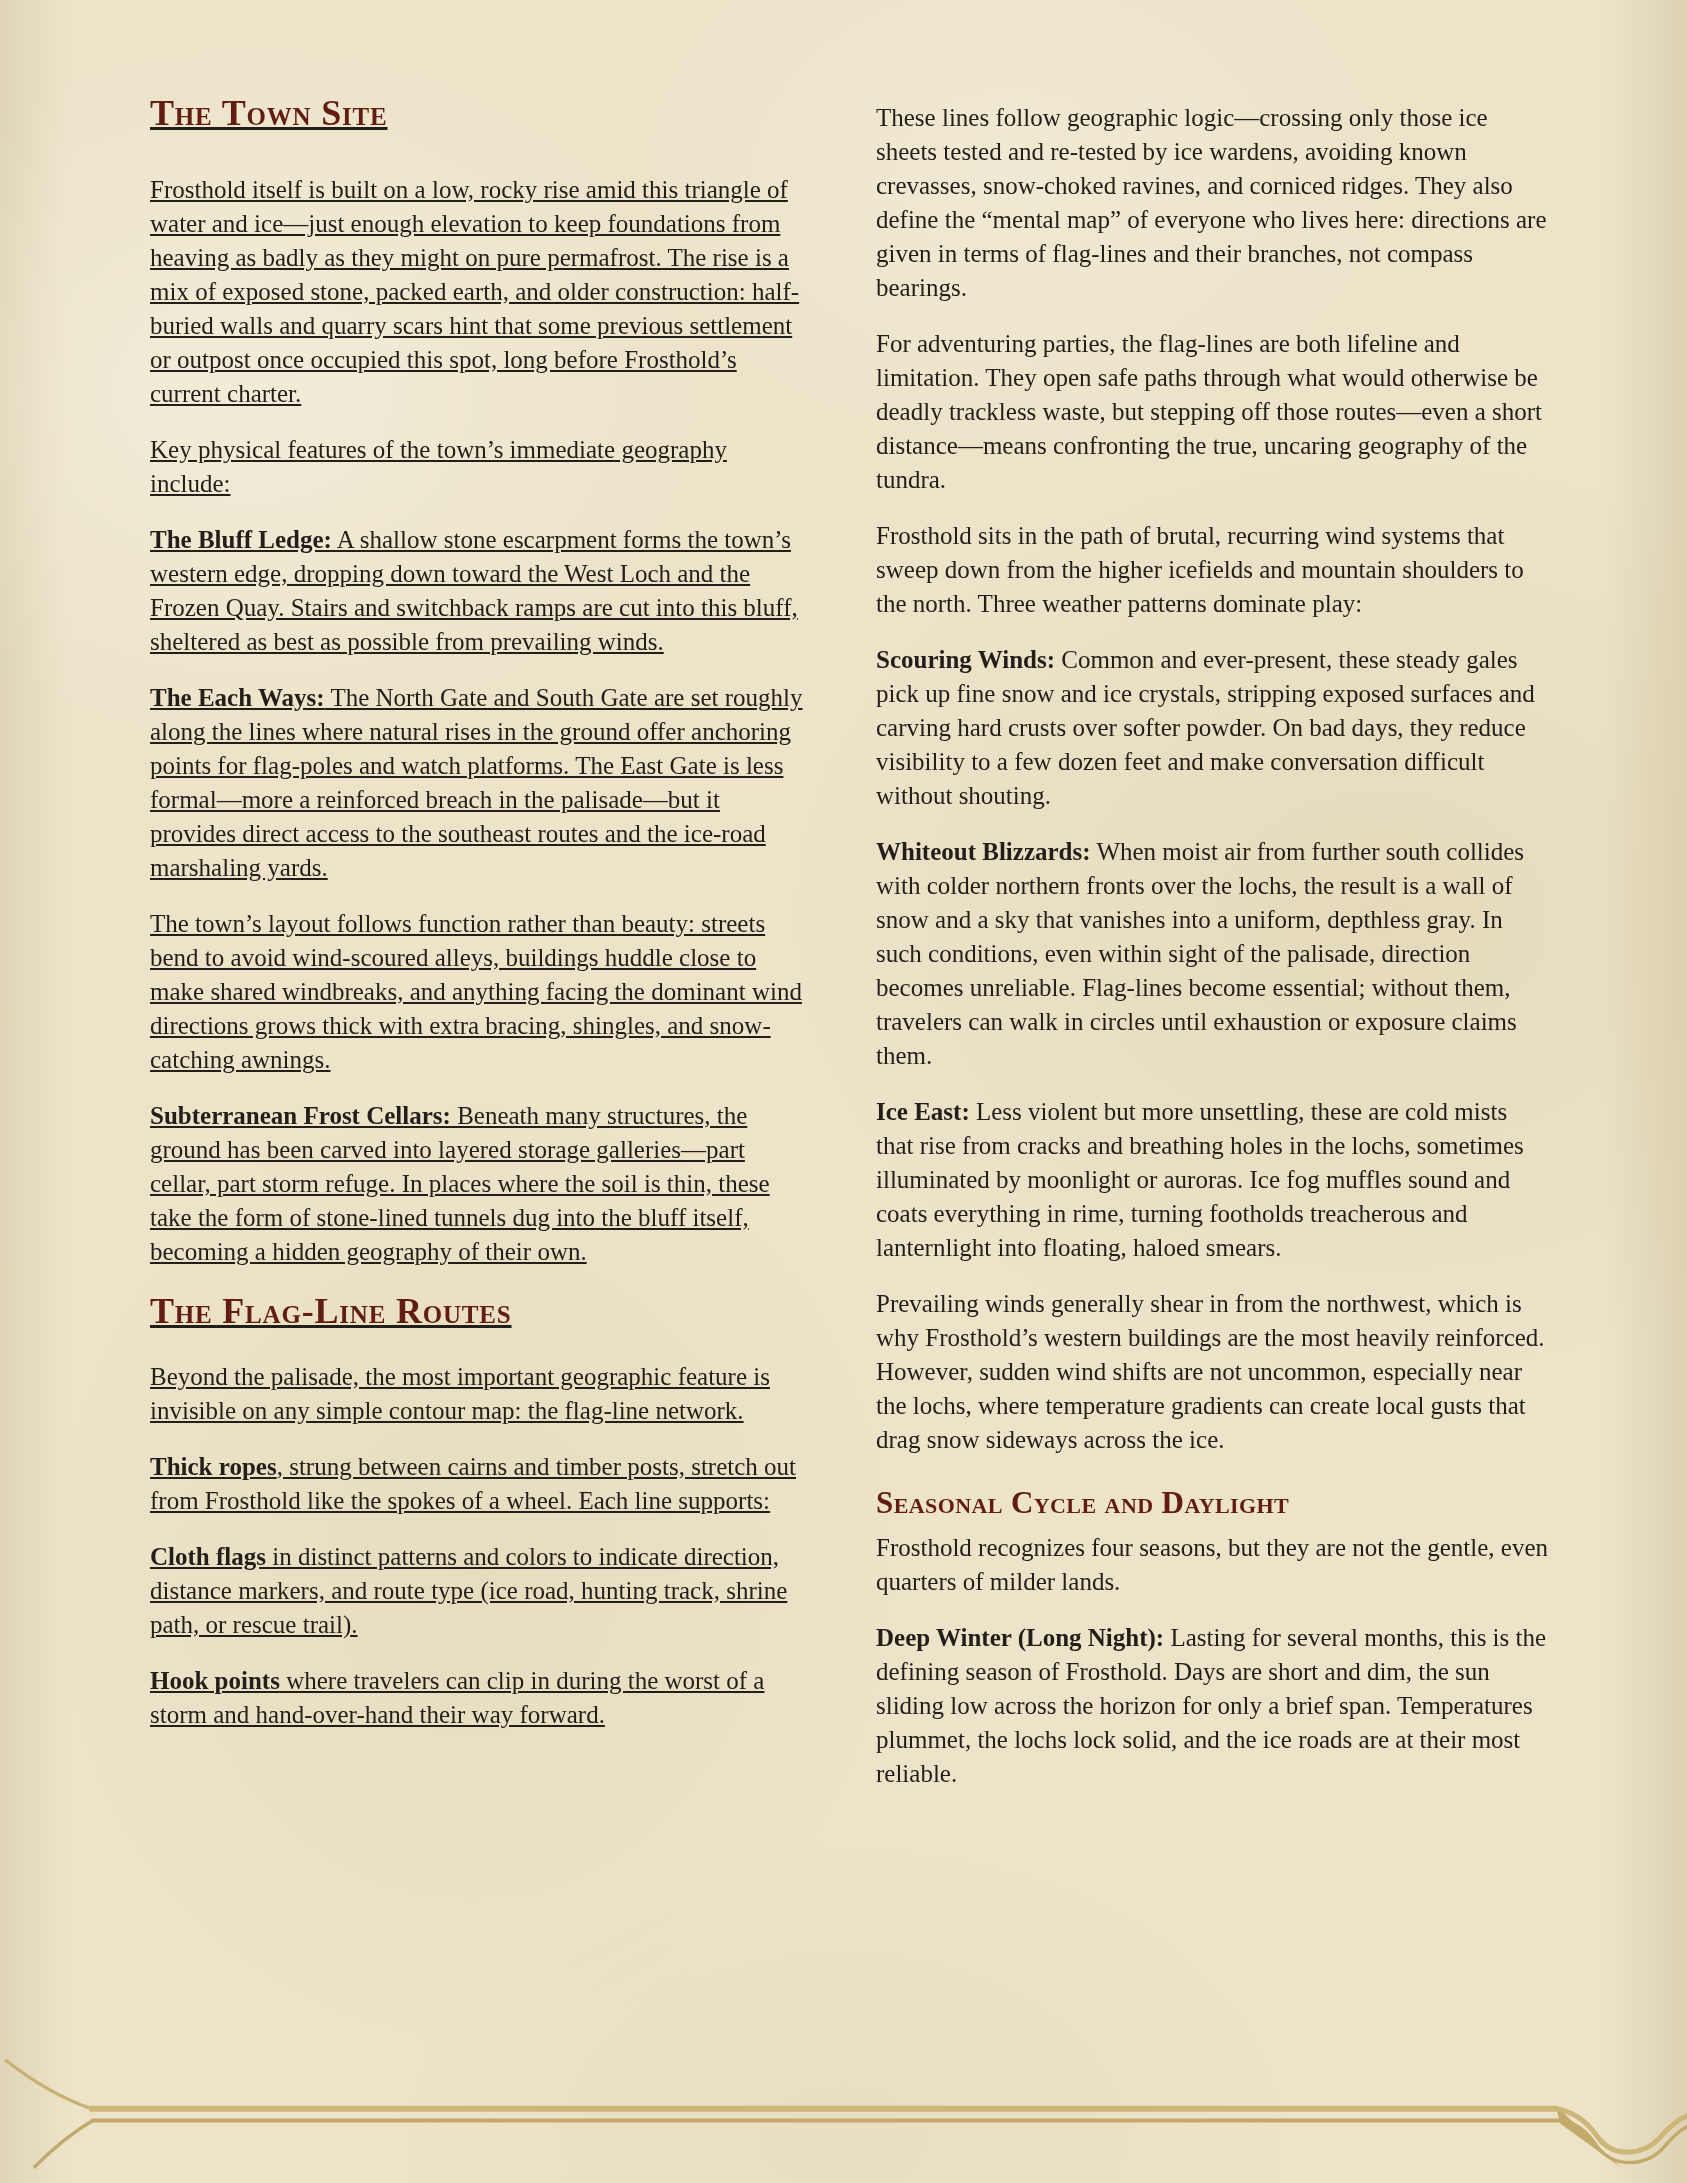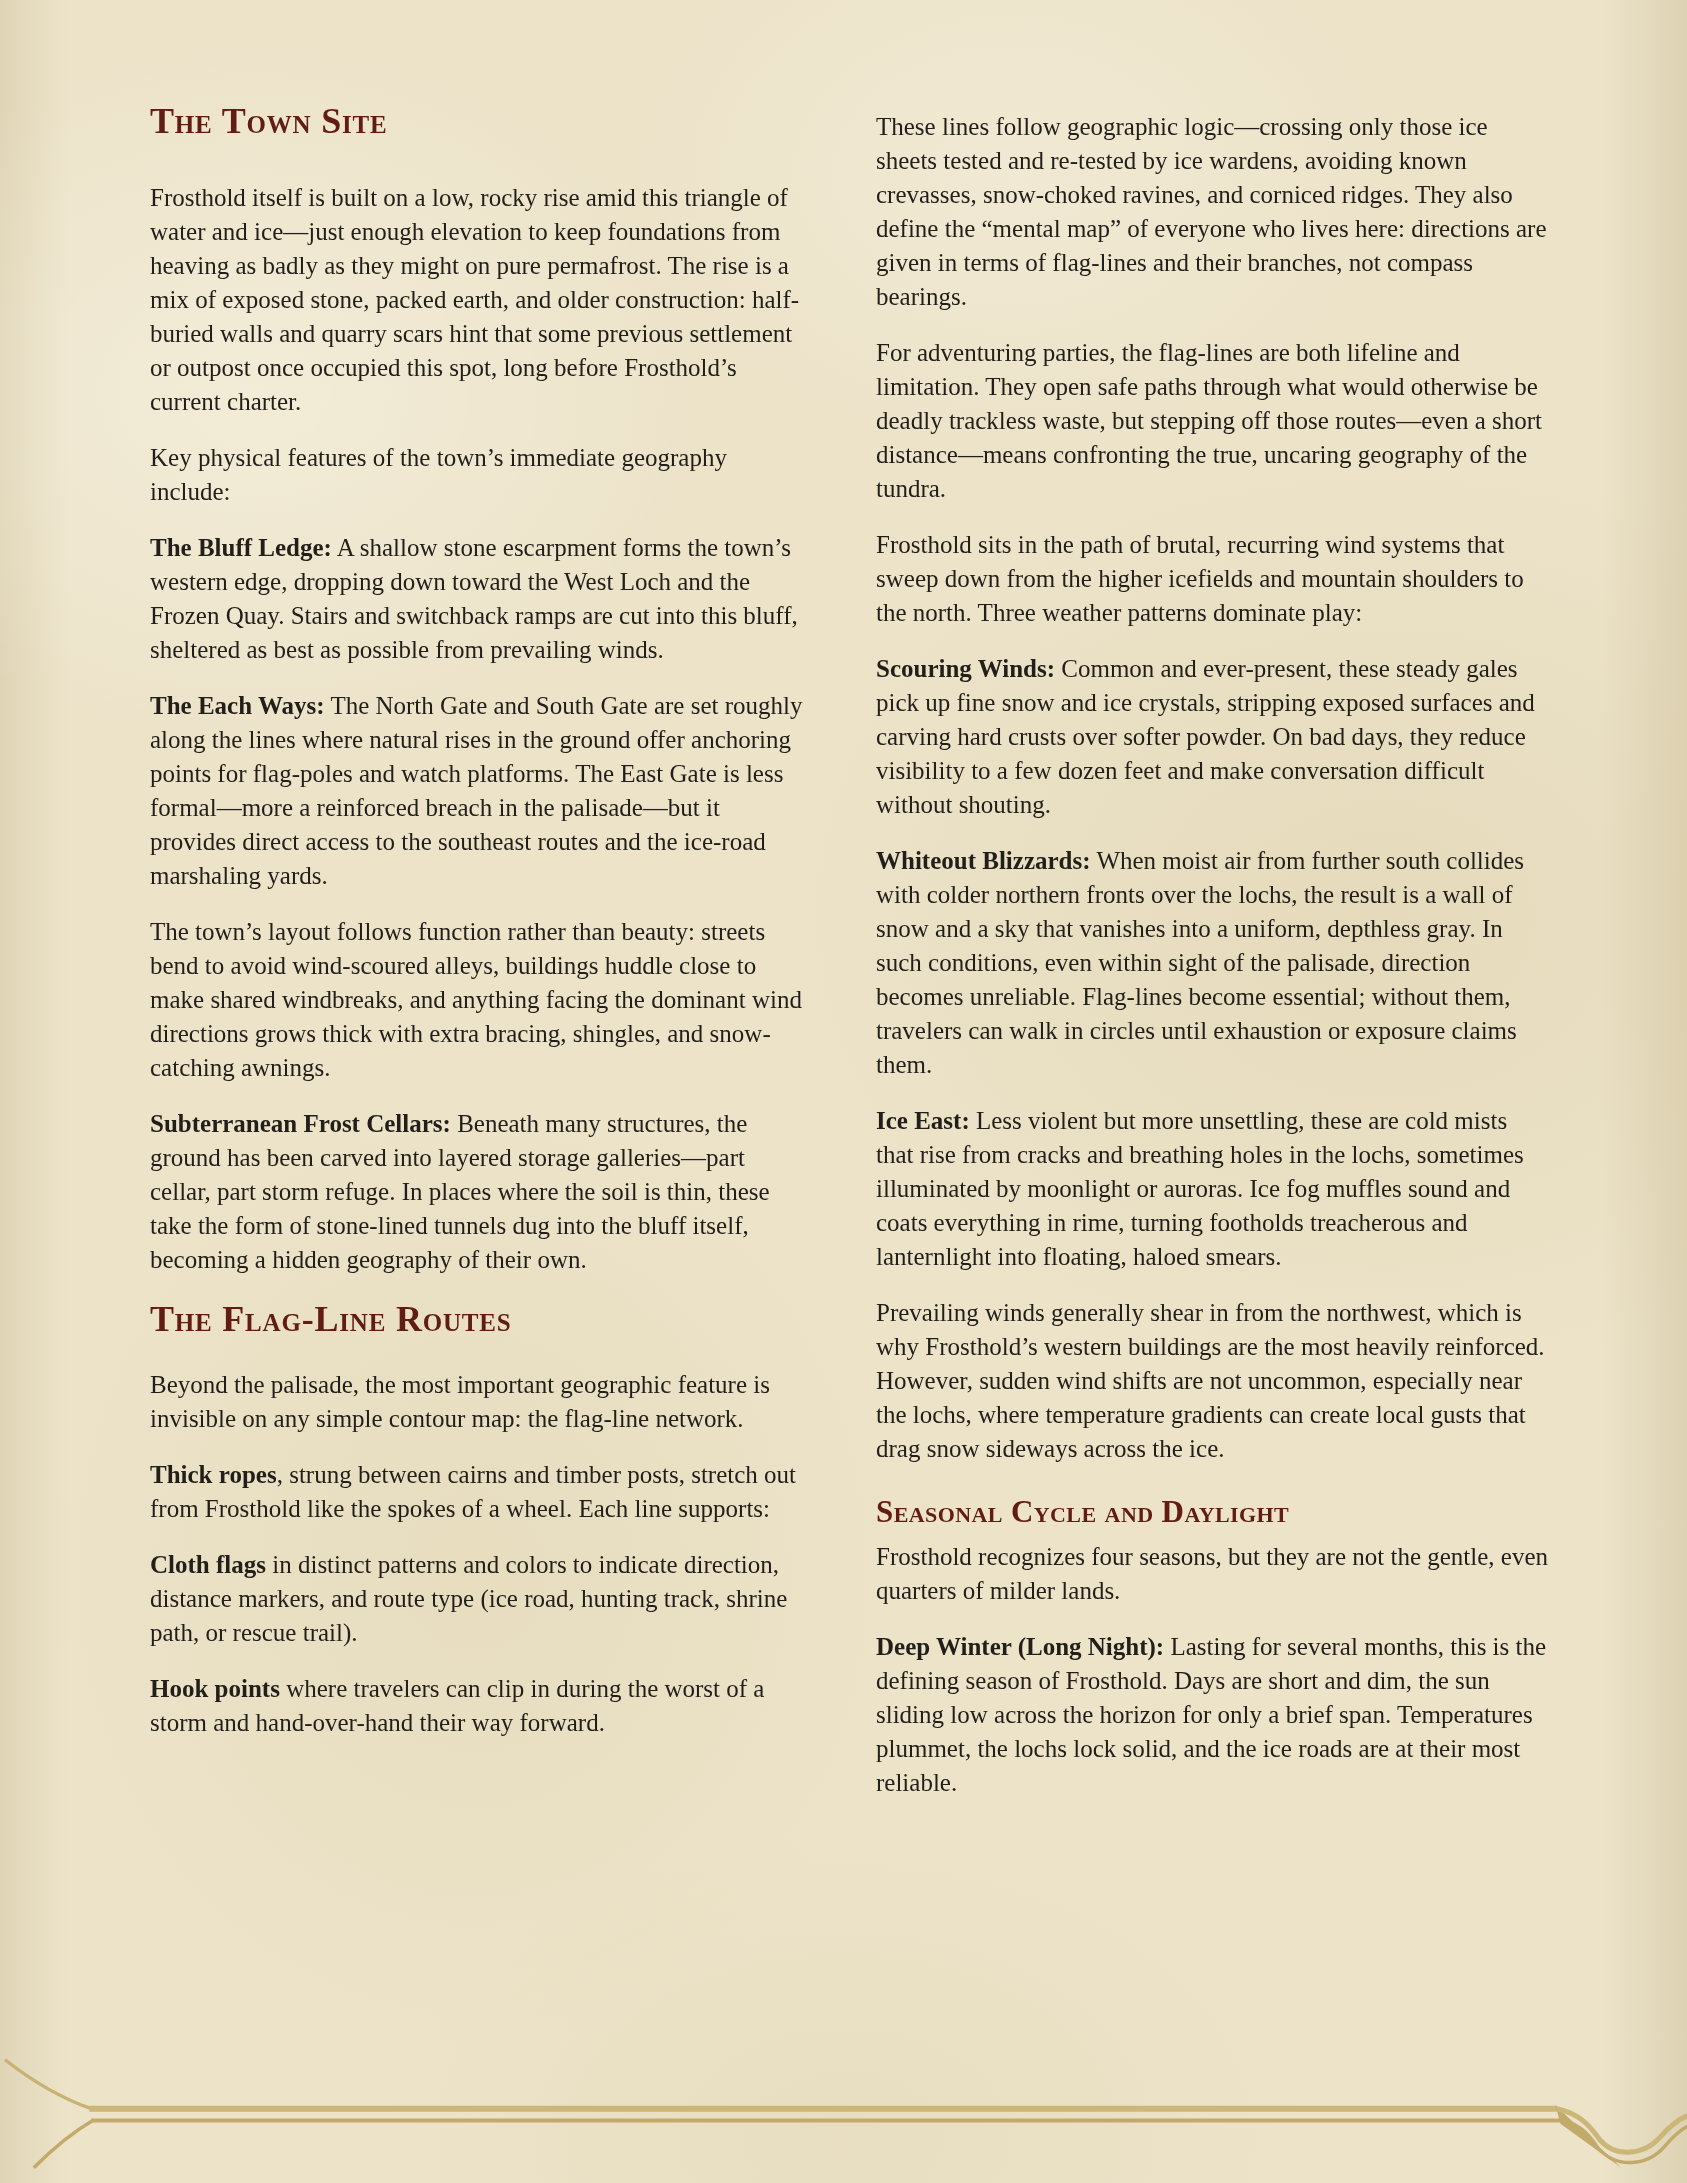--- a/index.html
+++ b/index.html
@@ -12,22 +12,22 @@
       radial-gradient(ellipse 759px 591px at 15% 18%, rgba(255,253,243,0.35), rgba(255,253,243,0) 60%),
       radial-gradient(ellipse 928px 717px at 82% 42%, rgba(213,197,155,0.30), rgba(213,197,155,0) 65%),
       radial-gradient(ellipse 717px 801px at 28% 72%, rgba(217,203,163,0.28), rgba(217,203,163,0) 60%),
       radial-gradient(ellipse 633px 464px at 60% 8%, rgba(247,242,226,0.40), rgba(247,242,226,0) 60%),
       radial-gradient(ellipse 759px 506px at 50% 98%, rgba(222,209,172,0.30), rgba(222,209,172,0) 60%),
       linear-gradient(90deg, rgba(190,174,133,0.28) 0%, rgba(190,174,133,0) 4%, rgba(190,174,133,0) 95%, rgba(190,174,133,0.33) 100%);
     font-family:"Liberation Serif", serif;
     color:#221e19;
   }
   .col{position:absolute;top:0;}
-  .col-left{left:150px;width:658px;top:101px;}
-  .col-right{left:876px;width:673px;top:110px;}
+  .col-left{left:150px;width:658px;top:93px;text-decoration:underline;}
+  .col-right{left:876px;width:673px;top:101px;}
   p{
     font-size:25px;
     line-height:34px;
     margin:0 0 22px 0;
     text-align:left;
   }
   b.lead{font-weight:bold;}
   h2.hl{
     font-variant:small-caps;
     font-weight:bold;

